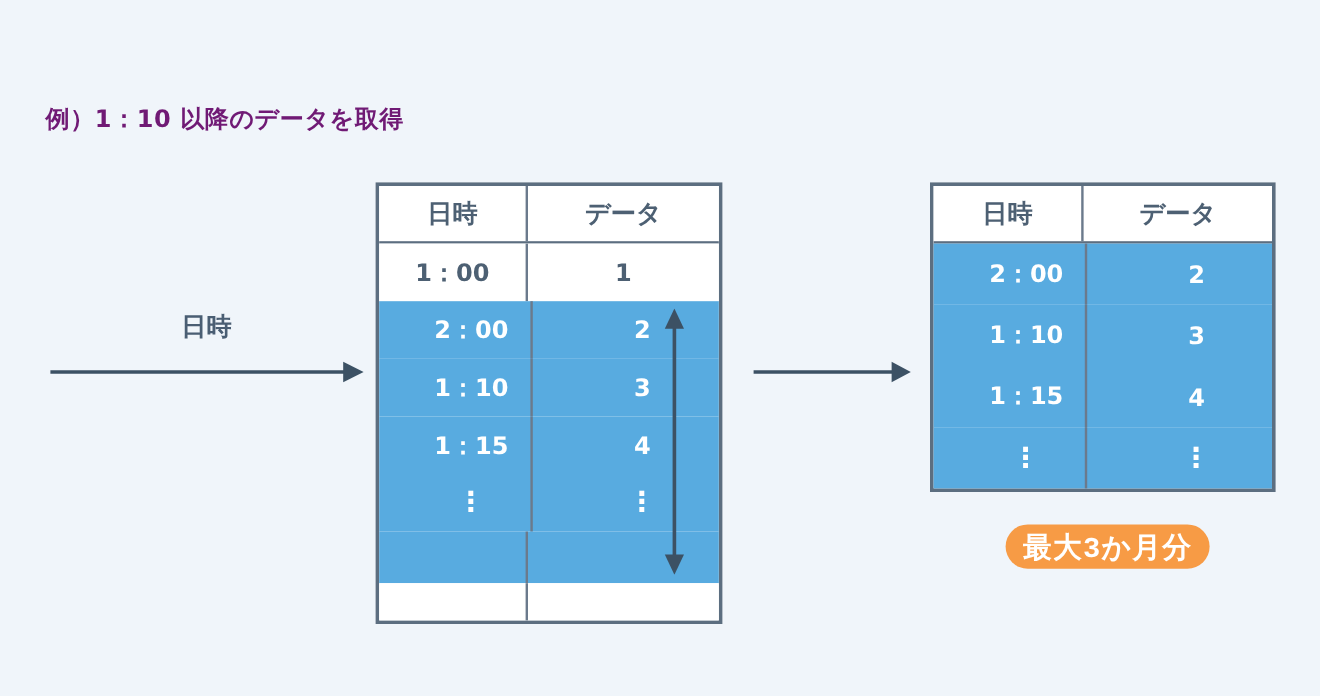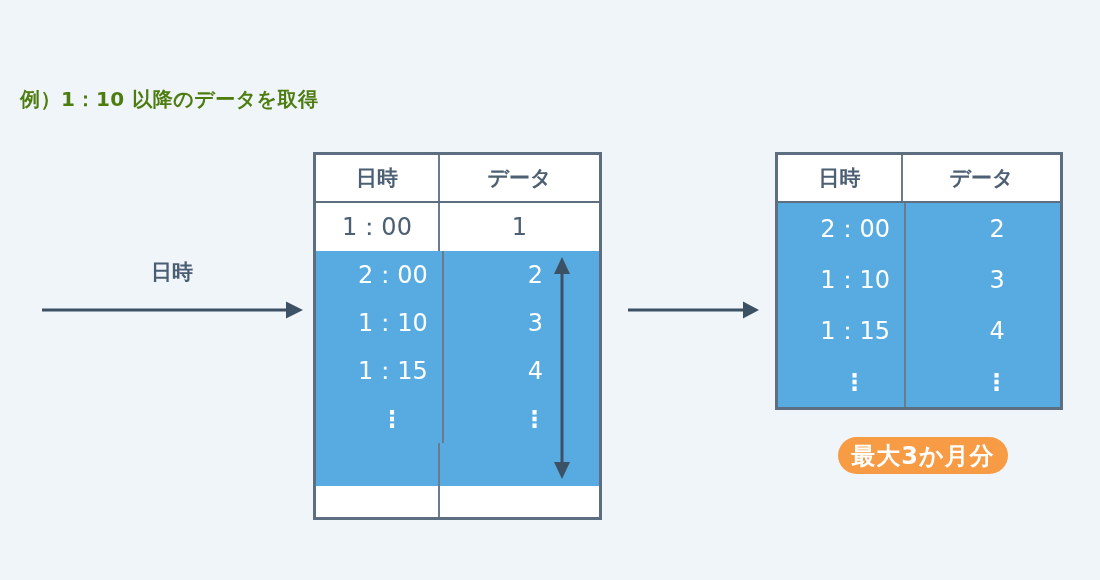--- a/index.html
+++ b/index.html
@@ -6,22 +6,22 @@
   html,body { width:1100px; height:580px; }
   body {
     font-family:"DejaVu Sans","Liberation Sans",sans-serif;
     background:#F0F5FA;
     position:relative;
     overflow:hidden;
   }
   .canvas { position:absolute; inset:0; }
 
   .title {
-    position:absolute; left:20px; top:86px;
-    font-size:20px; font-weight:600; color:#4d7c0f;
+    position:absolute; left:38px; top:86px;
+    font-size:20px; font-weight:600; color:#701a75;
     letter-spacing:0.5px;
   }
 
   
   .left-arrow-label {
     position:absolute; left:40px; top:258px; width:264px;
     text-align:center; font-size:21px; font-weight:700; color:#4A5E73;
   }
   .left-arrow  { position:absolute; left:40px;  top:297px; }
   .mid-arrow   { position:absolute; left:626px; top:297px; }
@@ -33,21 +33,21 @@
     background:#FFFFFF;
     border:3px solid #5C6E80;
     display:flex; flex-direction:column;
   }
   .source-table { left:313px; width:289px; height:368px; }
   .result-table { left:775px; width:288px; height:258px; }
 
   .t-row { display:flex; width:100%; }
   .cell {
     display:flex; align-items:center; justify-content:center;
-    color:#4D6073; font-size:24px; font-weight:400;
+    color:#4D6073; font-size:20px; font-weight:700;
   }
   .c1 { border-right:2px solid #6B7A8C; }
   .source-table .c1 { width:124px; } .source-table .c2 { width:159px; }
   .result-table .c1 { width:125px; } .result-table .c2 { width:157px; }
 
   .t-header { height:48px; border-bottom:2px solid #5C6E80; background:#FFFFFF; }
   .t-header .cell { font-size:21px; font-weight:700; color:#4D6073; }
 
   .row-plain { height:48px; background:#FFFFFF; }
   .row-blue  { height:48px; background:#58ABE0; }
@@ -58,21 +58,21 @@
   .white-filler { height:31px; background:#FFFFFF; }
   .filler-cell  { height:100%; }
 
   .ellipsis { font-size:23px; font-weight:700; letter-spacing:1px; }
 
   
   .badge {
     position:absolute; left:838px; top:437px; width:170px; height:37px;
     background:#F79B45; border-radius:19px;
     display:flex; align-items:center; justify-content:center;
-    color:#FFFFFF; font-size:24px; font-weight:700; letter-spacing:1px;
+    color:#FFFFFF; font-size:24px; font-weight:700; letter-spacing:1px;font-family:Liberation Mono, monospace;
   }
 </style>
 </head>
 <body>
 
 <div class="canvas">
 
   <div class="title">例）1：10 以降のデータを取得</div>
 
   <div class="left-arrow-label">日時</div>

